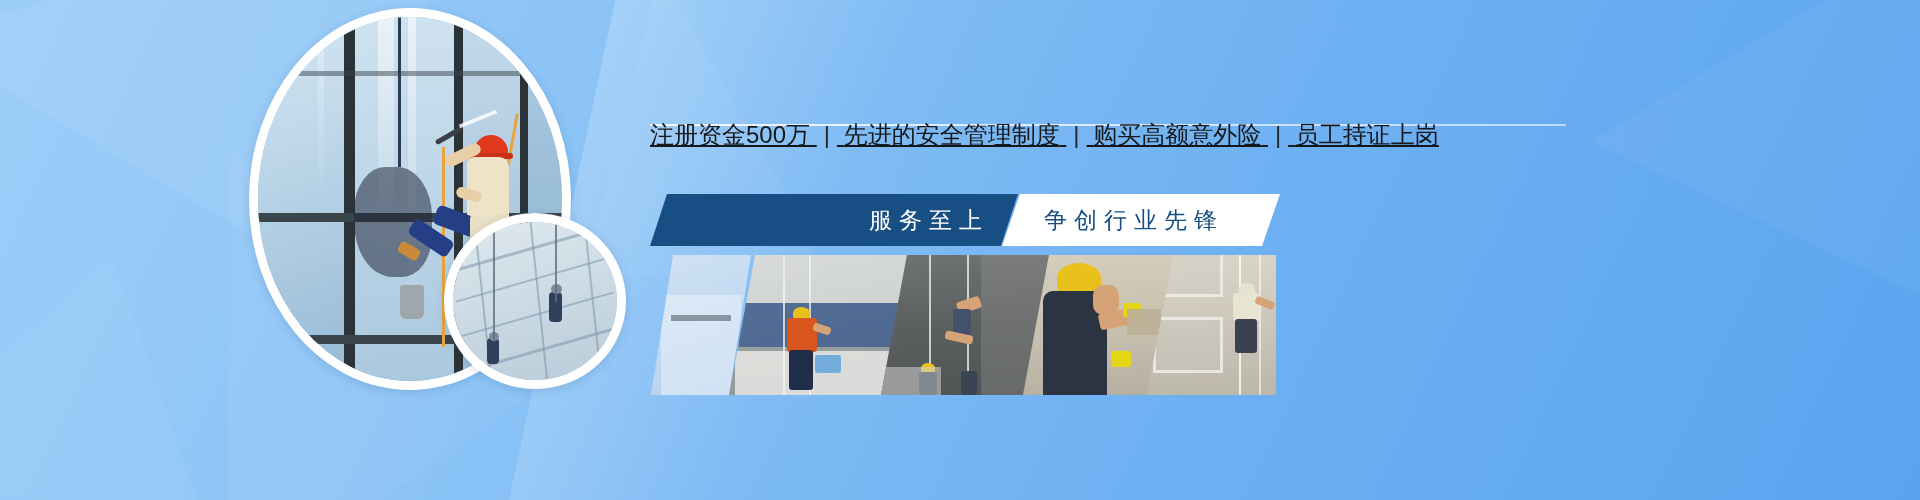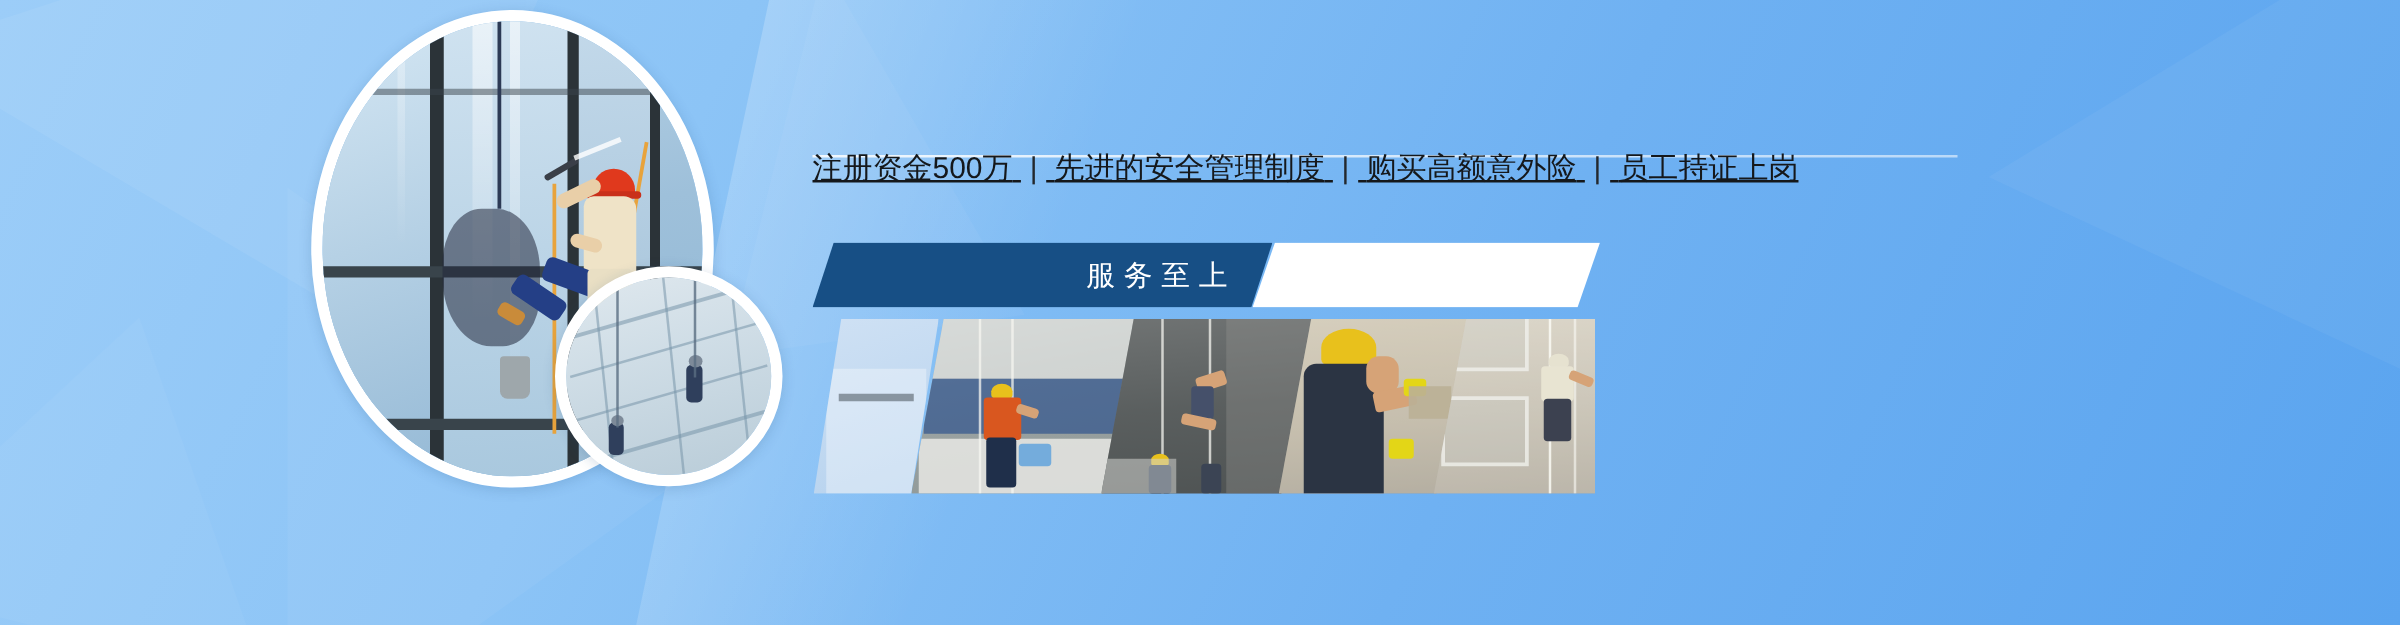--- a/index.html
+++ b/index.html
@@ -203,20 +203,21 @@
     <span class="sep">|</span>
     <span>购买高额意外险</span>
     <span class="sep">|</span>
     <span>员工持证上岗</span>
   </div>
 
   <div class="slogan-bar">
     <div class="slogan-dark"></div>
     <div class="slogan-white"></div>
     <div class="slogan-txt t2">服务至上</div>
+    <div class="slogan-txt t3">争创行业先锋</div>
   </div>
 
   <div class="strip">
 
     <div class="panel p1">
       <div class="bld" style="left:10px;top:40px;width:80px;height:100px;"></div>
       <div class="bld-dark" style="left:20px;top:60px;width:60px;height:6px;"></div>
     </div>
 
     <div class="panel p2">

